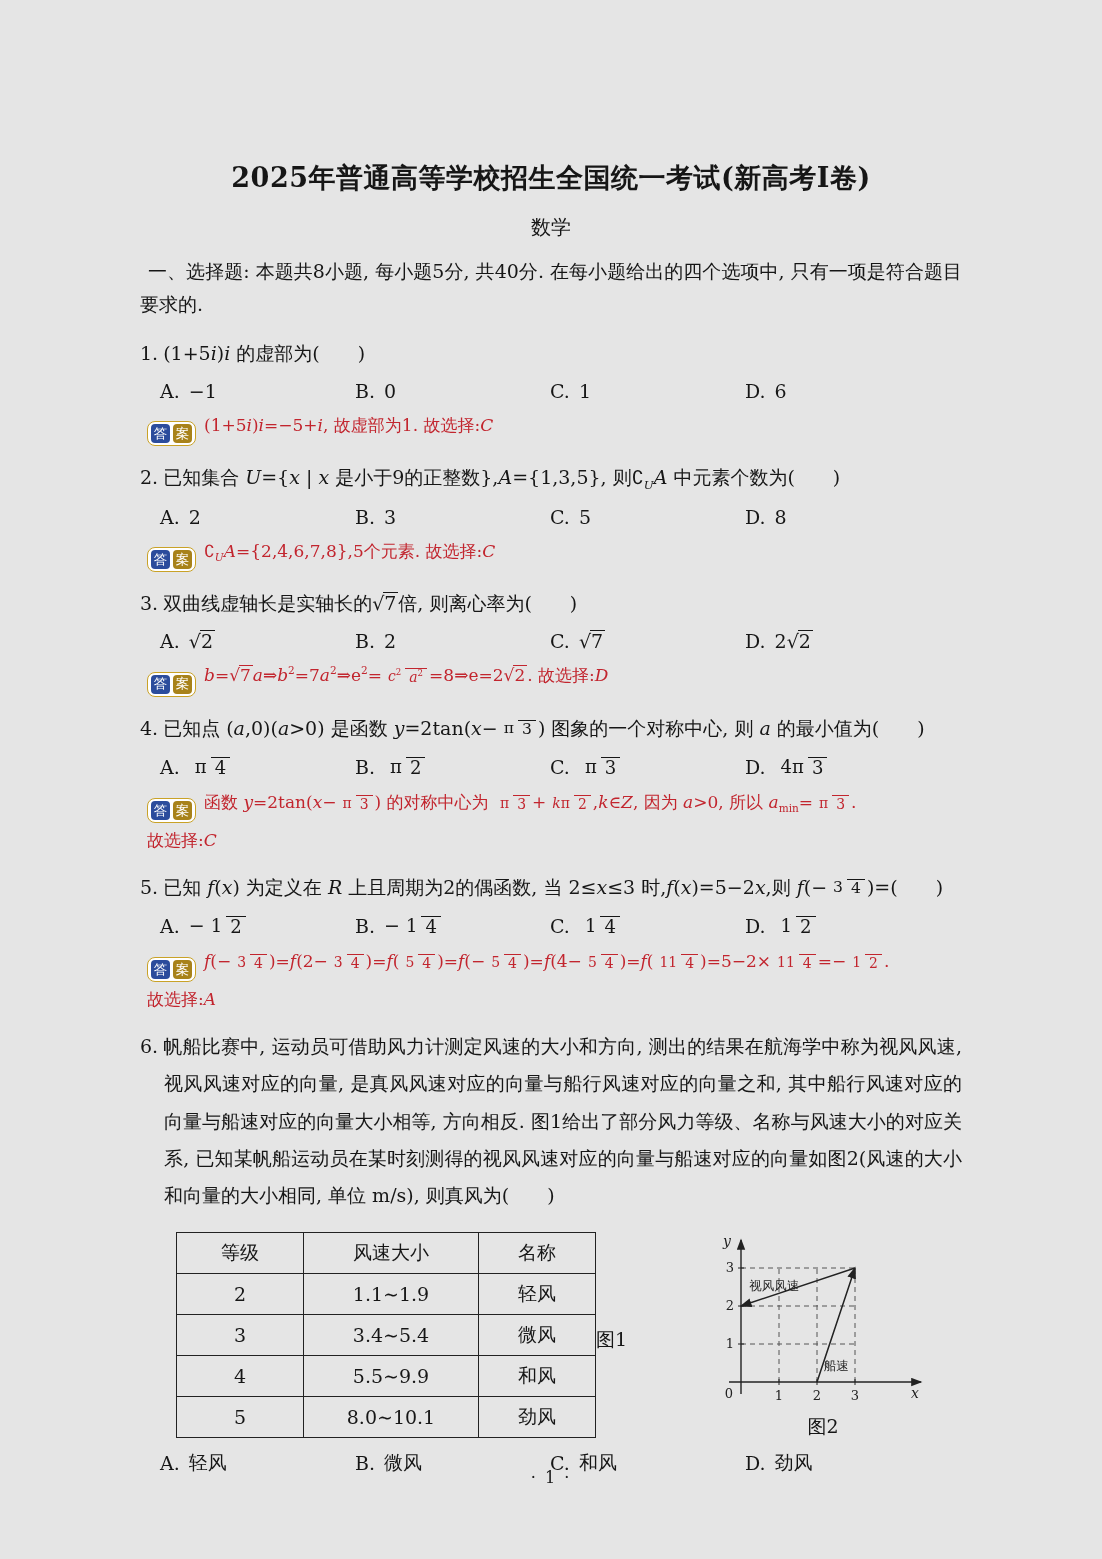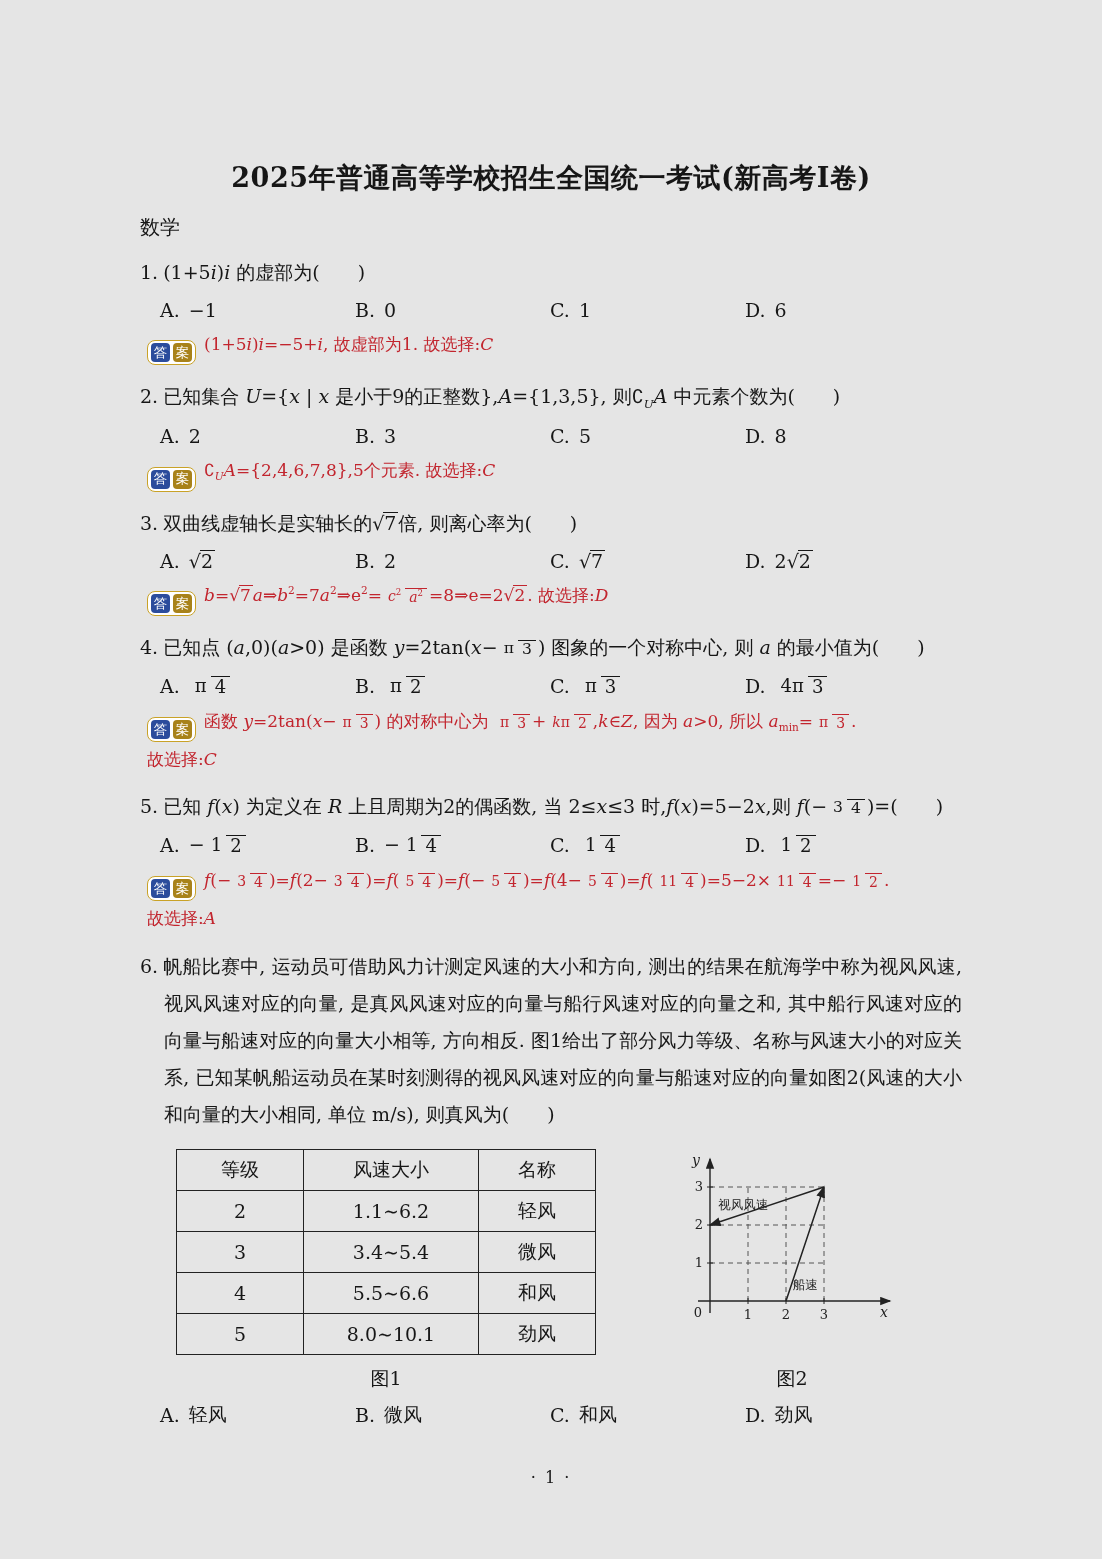--- a/index.html
+++ b/index.html
@@ -8,21 +8,21 @@
     width:1102px;height:1559px;
     box-sizing:border-box;
     padding:160px 140px 0 140px;
     overflow:hidden;
     background:#e5e5e5;
     color:#161616;
     font-family:"DejaVu Serif","Liberation Serif",serif;
     font-size:19px;
   }
   h1.title{font-size:27px;font-weight:bold;text-align:center;margin:0 0 18px 0;letter-spacing:.5px;}
-  h2.subject{font-size:20px;font-weight:normal;text-align:left;margin:0 0 14px 0;}
+  h2.subject{font-size:20px;font-weight:normal;text-align:center;margin:0 0 14px 0;}
   p.intro{margin:0 0 4px 0;line-height:1.75;text-align:justify;text-indent:8px;}
   .question{margin-top:14px;}
   .stem{line-height:1.8;white-space:nowrap;}
   .stem.wrap{white-space:normal;text-align:justify;padding-left:24px;text-indent:-24px;line-height:1.95;}
   .qnum{margin-right:5px;}
   em{font-style:italic;}
   .options{display:flex;padding-left:20px;margin:10px 0 8px 0;align-items:center;}
   .opt{width:195px;display:flex;align-items:center;gap:9px;}
   .opt:last-child{width:auto;}
   
@@ -40,39 +40,40 @@
   .opt .frac{font-size:0.95em;}
   .frac .num{padding:0 4px;}
   .frac .den{border-top:1.2px solid currentColor;padding:0 4px;}
   .sqrt{white-space:nowrap;display:inline-block;}
   .sqrt .rad{margin-right:-1px;}
   .sqrt .radbody{display:inline-block;border-top:1.3px solid currentColor;padding:0 2px 0 1px;line-height:1.1;}
   sup{font-size:0.62em;}
   sub{font-size:0.62em;}
   
   .media-row{display:flex;align-items:stretch;margin-top:16px;padding-left:36px;gap:88px;}
-  .tbl-col{display:flex;flex-direction:column;align-items:center;}
+  .tbl-col{display:flex;flex-direction:row;align-items:center;}
   .fig-col{display:flex;flex-direction:column;width:216px;}
   table.wind{border-collapse:collapse;}
   table.wind th,table.wind td{border:1.4px solid #222;font-weight:normal;text-align:center;
         height:40px;font-size:19px;padding:0 8px;}
   table.wind .c1{width:110px;}
   table.wind .c2{width:158px;}
   table.wind .c3{width:100px;}
   .caption{text-align:center;margin-top:11px;}
   .fig-col .caption{margin-top:auto;}
   svg.fig text{font-family:"DejaVu Serif","Liberation Serif",serif;fill:#222;}
   .footer{position:absolute;left:0;right:0;bottom:72px;text-align:center;font-size:16px;letter-spacing:2px;}
 </style>
 </head>
 <body>
 
 <div class="page">
   <h1 class="title">2025年普通高等学校招生全国统一考试(新高考I卷)</h1>
   <h2 class="subject">数学</h2>
+  <p class="intro">一、选择题: 本题共8小题, 每小题5分, 共40分. 在每小题给出的四个选项中, 只有一项是符合题目要求的.</p>
 
   <div id="questions">
     <section class="question">
       <div class="stem">
         <span class="qnum">1.</span><span class="stem-math">(1+5<em>i</em>)<em>i</em> 的虚部为(　　)</span>
       </div>
       <div class="options">
           <span class="opt">
             <span>A.</span>
             <span>−1</span>
@@ -303,31 +304,31 @@
           <thead>
               <tr id="wind-head">
                 <th class="c1">等级</th>
                 <th class="c2">风速大小</th>
                 <th class="c3">名称</th>
               </tr>
             </thead>
           <tbody id="wind-body">
               <tr>
                 <td>2</td>
-                <td>1.1∼6.2</td>
+                <td>1.1∼1.9</td>
                 <td>轻风</td>
               </tr>
               <tr>
                 <td>3</td>
                 <td>3.4∼5.4</td>
                 <td>微风</td>
               </tr>
               <tr>
                 <td>4</td>
-                <td>5.5∼6.6</td>
+                <td>5.5∼9.9</td>
                 <td>和风</td>
               </tr>
               <tr>
                 <td>5</td>
                 <td>8.0∼10.1</td>
                 <td>劲风</td>
               </tr>
             </tbody>
         </table>
         <div class="caption">图1</div>

